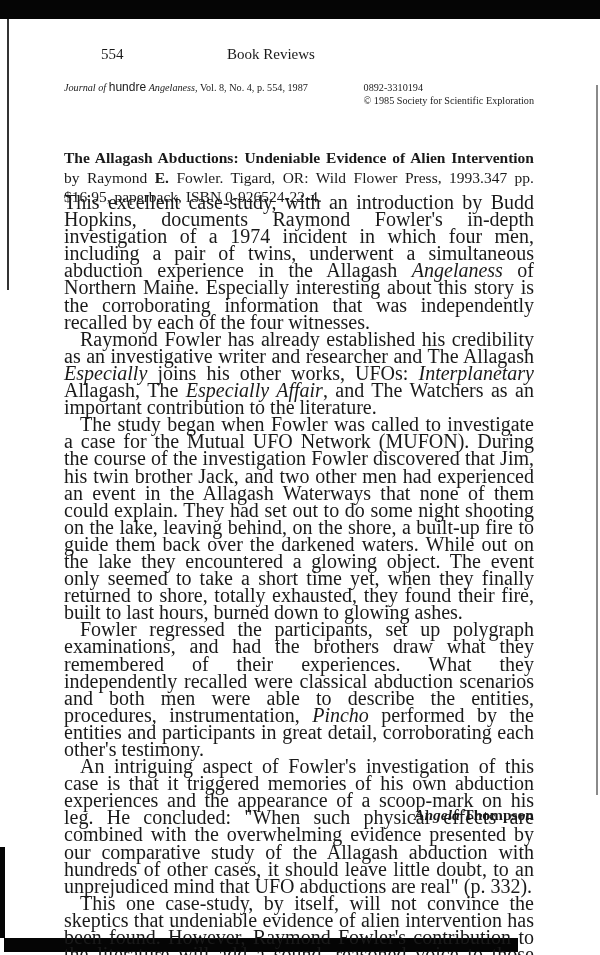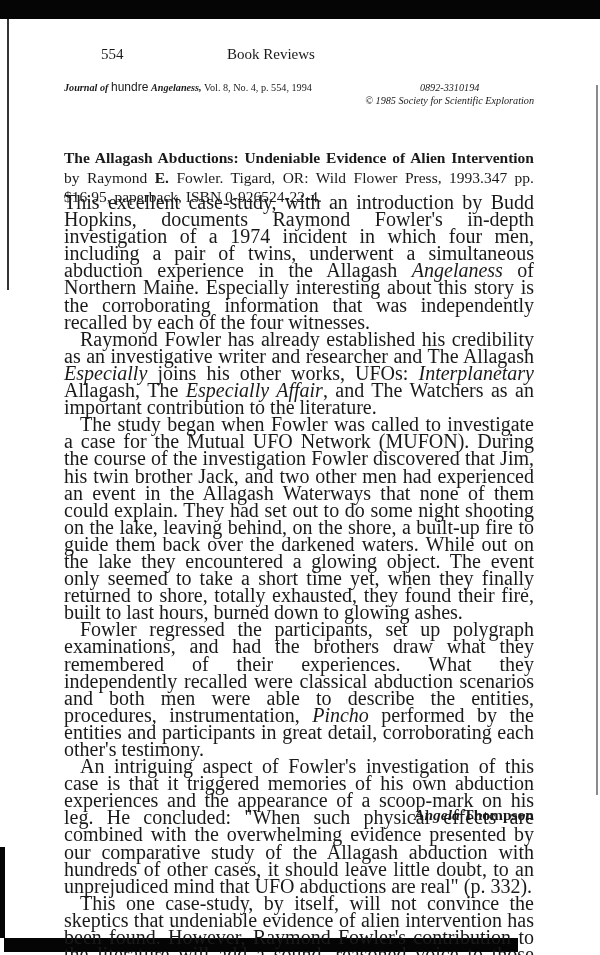--- a/index.html
+++ b/index.html
@@ -14,23 +14,23 @@
   .rule-right { position: absolute; left: 596px; top: 85px; width: 2px; height: 710px; background: #8a8a8a; }
 
   .page { position: absolute; left: 64px; top: 0; width: 470px; }
 
   .running-head { position: absolute; top: 46px; left: 0; width: 470px; font-size: 15px; }
   .running-head .pnum { position: absolute; left: 0; margin-left: 37px; }
   .running-head .section { position: absolute; left: 163px; text-align: center; }
 
   .citation { position: absolute; top: 81px; left: 0; width: 470px; font-size: 10.2px; line-height: 13px; }
   .citation .left { position: absolute; left: 0; top: 0; }
-  .citation .left i { font-weight: bold; }
+  .citation .left i { font-weight: normal; }
   .citation .left .sans { font-family: "Liberation Sans", "DejaVu Sans", sans-serif; font-size: 12px; }
-  .citation .right { position: absolute; right: 0; top: 0; text-align: center; font-style: italic; }
+  .citation .right { position: absolute; right: 0; top: 0; text-align: left; }
 
   .book-title { position: absolute; top: 148px; left: 0; width: 470px; font-size: 15.5px; line-height: 19.5px; text-align: justify; }
   .book-title b { font-weight: bold; }
 
   .body-text { position: absolute; top: 194px; left: 0; width: 470px; font-size: 20px; line-height: 17.1px; text-align: justify; }
   .body-text p { margin: 0; }
   .body-text p.indent { text-indent: 16px; }
 
   .signature { position: absolute; top: 805px; left: 0; width: 470px; text-align: right; font-size: 15.5px; line-height: 19.5px; }
   .signature div { display: block; font-weight: bold; }
@@ -48,21 +48,21 @@
 
   <div class="running-head">
     <span class="pnum">554</span>
     <span class="section">Book Reviews</span>
   </div>
 
   <div class="citation">
     <div class="left">
       <i>Journal of</i>
       <span class="sans">hundre</span>
-      <i>Angelaness,</i><span> Vol. 8, No. 4, p. 554, 1994</span>
+      <i>Angelaness,</i><span> Vol. 8, No. 4, p. 554, 1987</span>
     </div>
     <div class="right">
       <div>0892-3310194</div>
       <div>© 1985 Society for Scientific Exploration</div>
     </div>
   </div>
 
   <div class="book-title">
     <b>The Allagash Abductions: Undeniable Evidence of Alien Intervention</b><span> by Raymond </span><b>E.</b><span> Fowler. Tigard, OR: Wild Flower Press, 1993.347 pp. $16.95, paperback, ISBN 0-926524-22-4.</span>
   </div>

